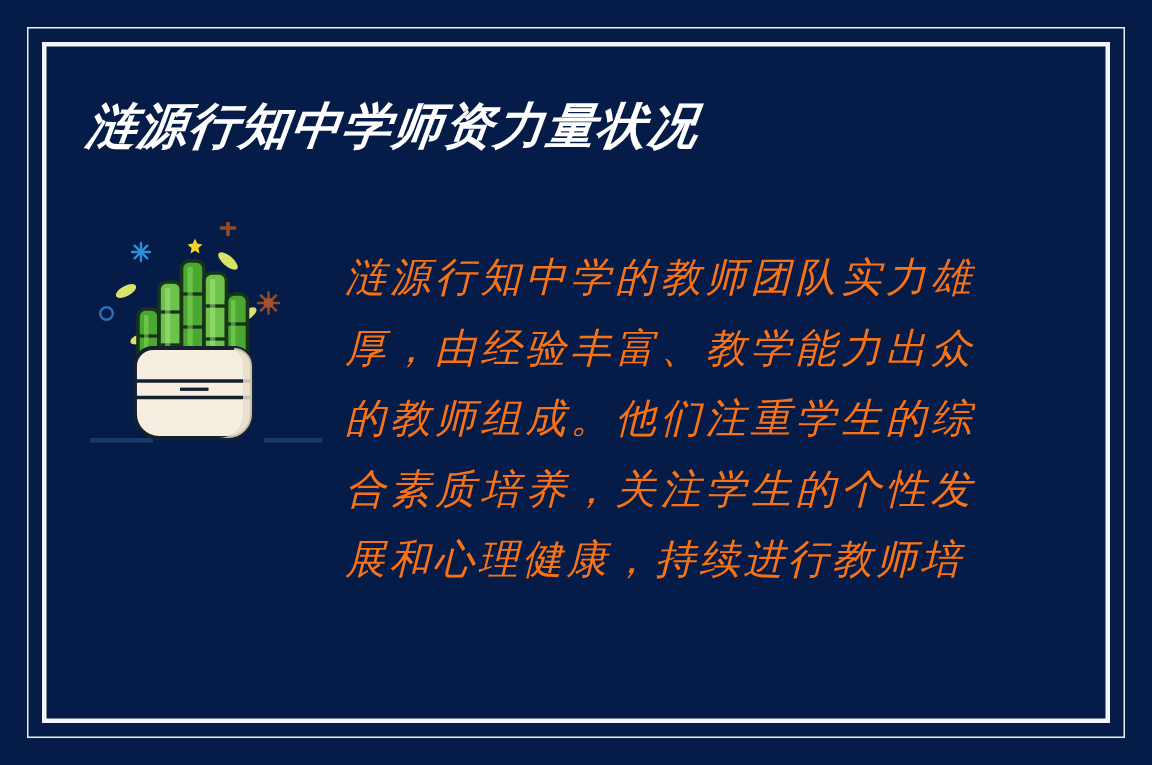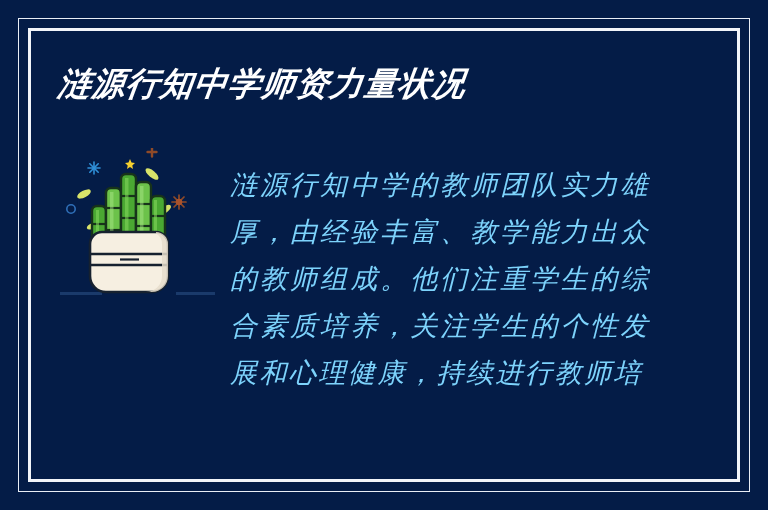--- a/index.html
+++ b/index.html
@@ -70,21 +70,21 @@
   .illustration svg { display: block; }
 
   
   .body-text {
     position: absolute;
     left: 230px;
     top: 162px;
     width: 420px;
     height: 250px;
     overflow: hidden;
-    color: #7dd3fc;
+    color: #f97316;
     font-size: 27px;
     line-height: 47px;
     letter-spacing: 2.5px;
     font-style: italic;
     font-weight: 400;
     font-family: "Liberation Serif", "DejaVu Serif", serif;
     text-align: justify;
     word-break: break-all;
   }
 </style>

